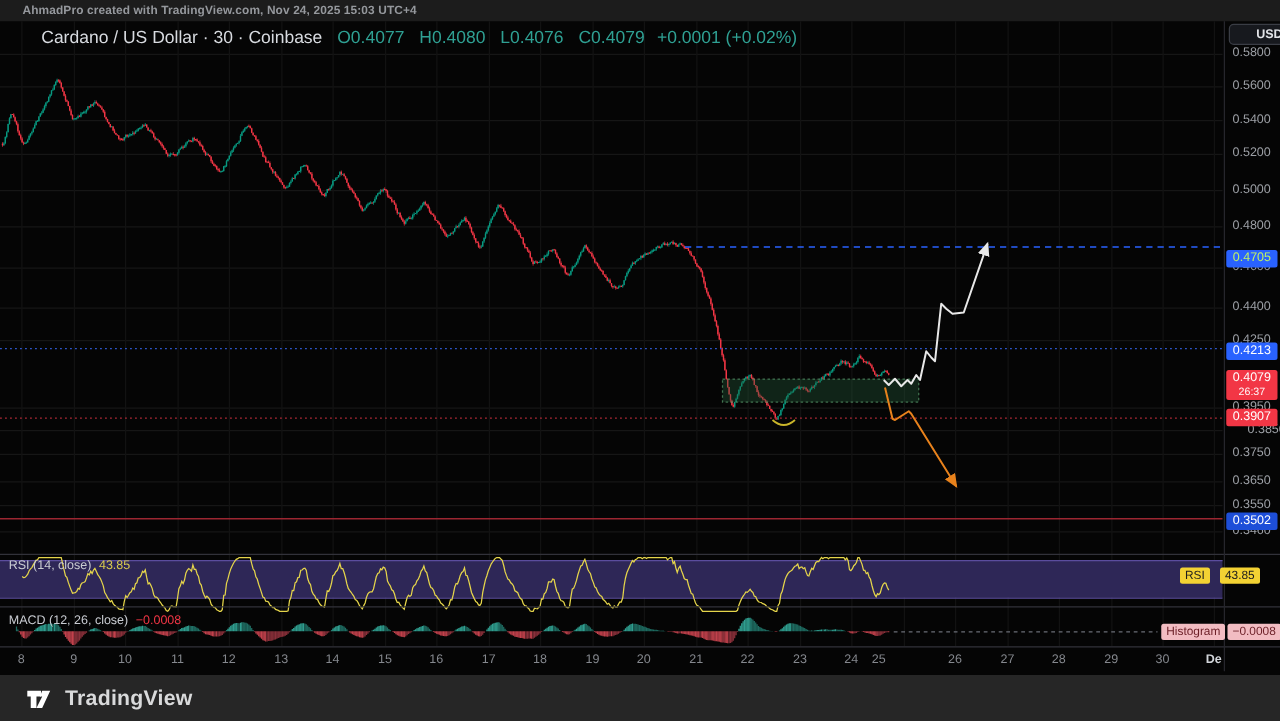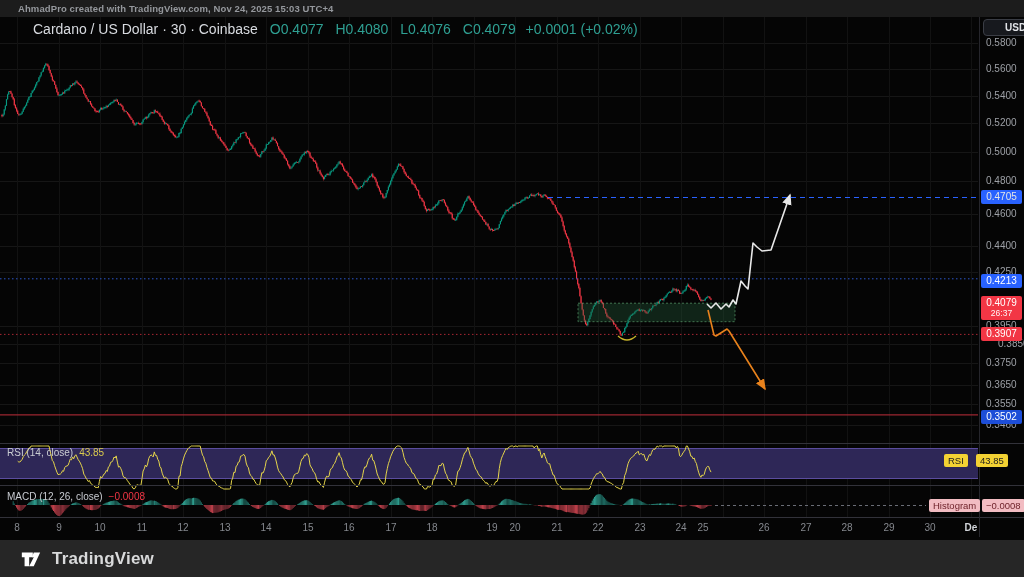--- a/index.html
+++ b/index.html
@@ -98,21 +98,21 @@
       <div class="pl" style="top: 175px;">0.4800</div>
       <div class="pl" style="top: 208px;">0.4600</div>
       <div class="pl" style="top: 240px;">0.4400</div>
       <div class="pl" style="top: 266px;">0.4250</div>
       <div class="pl" style="top: 320px;">0.3950</div>
       <div class="pl" style="top: 338px; padding-left: 12px;">0.3850</div>
       <div class="pl" style="top: 357px;">0.3750</div>
       <div class="pl" style="top: 379px;">0.3650</div>
       <div class="pl" style="top: 398px;">0.3550</div>
       <div class="pl" style="top: 419px;">0.3460</div>
-      <div class="plh" style="background: rgb(41, 98, 255); color: #e5e5e5; top: 190px;">
+      <div class="plh" style="background: rgb(41, 98, 255); color: #bef264; top: 200px;">
         <div class="plh-p">0.4705</div>
       </div>
       <div class="plh" style="background: rgb(41, 98, 255); color: rgb(255, 255, 255); top: 274px;">
         <div class="plh-p">0.4213</div>
       </div>
       <div class="plh two" style="background: rgb(242, 54, 69); color: rgb(255, 255, 255); top: 296px;">
         <div class="plh-p">0.4079</div>
         <div class="cd">26:37</div>
       </div>
       <div class="plh" style="background: rgb(242, 54, 69); color: rgb(255, 255, 255); top: 327px;">
@@ -127,21 +127,21 @@
       <div class="tl" style="left: 59px;">9</div>
       <div class="tl" style="left: 100px;">10</div>
       <div class="tl" style="left: 142px;">11</div>
       <div class="tl" style="left: 183px;">12</div>
       <div class="tl" style="left: 225px;">13</div>
       <div class="tl" style="left: 266px;">14</div>
       <div class="tl" style="left: 308px;">15</div>
       <div class="tl" style="left: 349px;">16</div>
       <div class="tl" style="left: 391px;">17</div>
       <div class="tl" style="left: 432px;">18</div>
-      <div class="tl" style="left: 492px;">19</div>
+      <div class="tl" style="left: 474px;">19</div>
       <div class="tl" style="left: 515px;">20</div>
       <div class="tl" style="left: 557px;">21</div>
       <div class="tl" style="left: 598px;">22</div>
       <div class="tl" style="left: 640px;">23</div>
       <div class="tl" style="left: 681px;">24</div>
       <div class="tl" style="left: 703px;">25</div>
       <div class="tl" style="left: 764px;">26</div>
       <div class="tl" style="left: 806px;">27</div>
       <div class="tl" style="left: 847px;">28</div>
       <div class="tl" style="left: 889px;">29</div>

